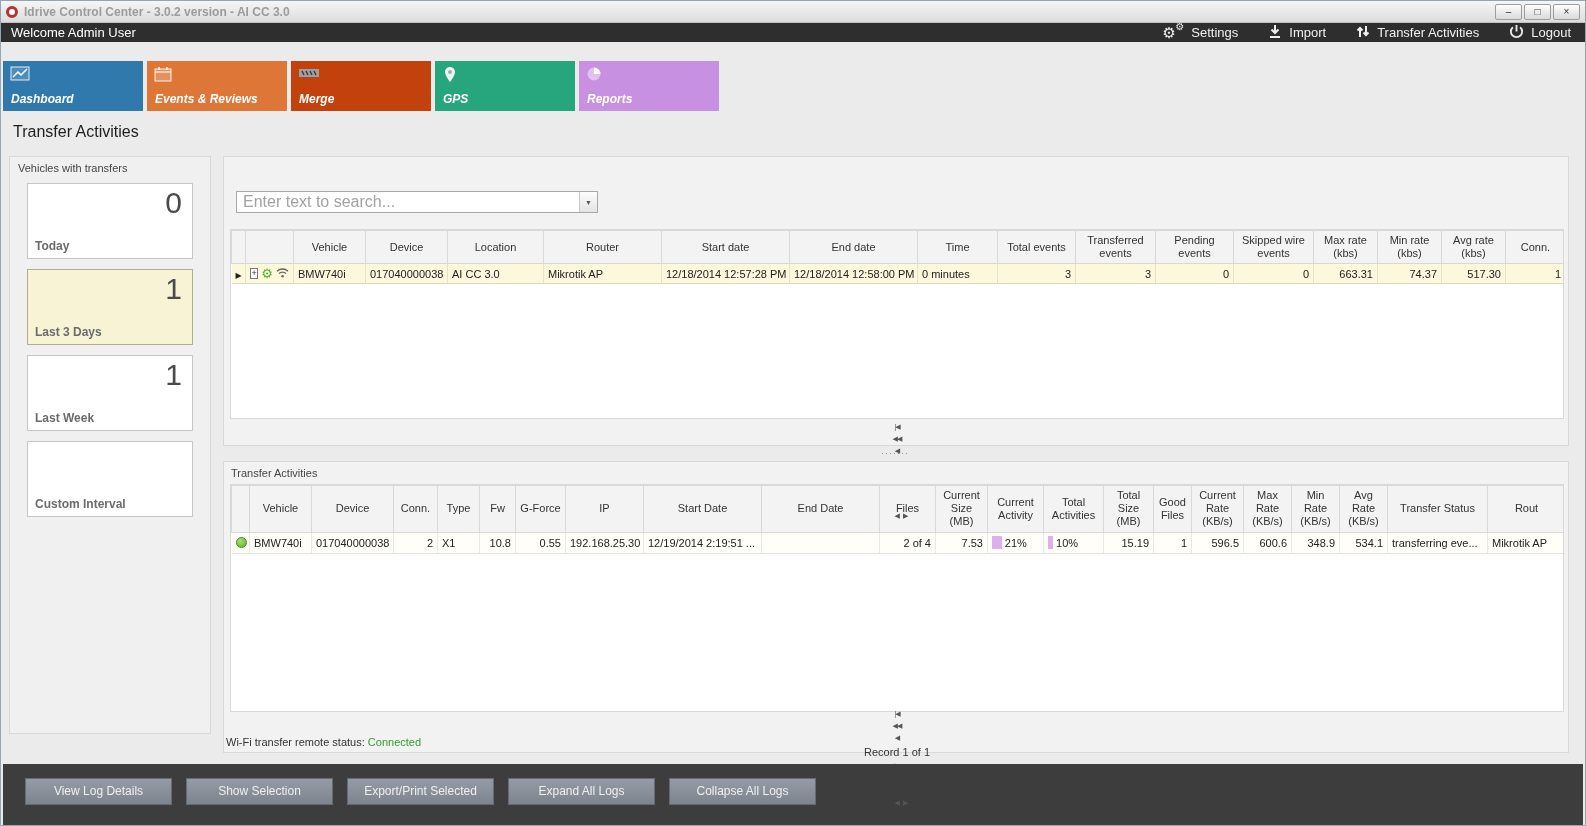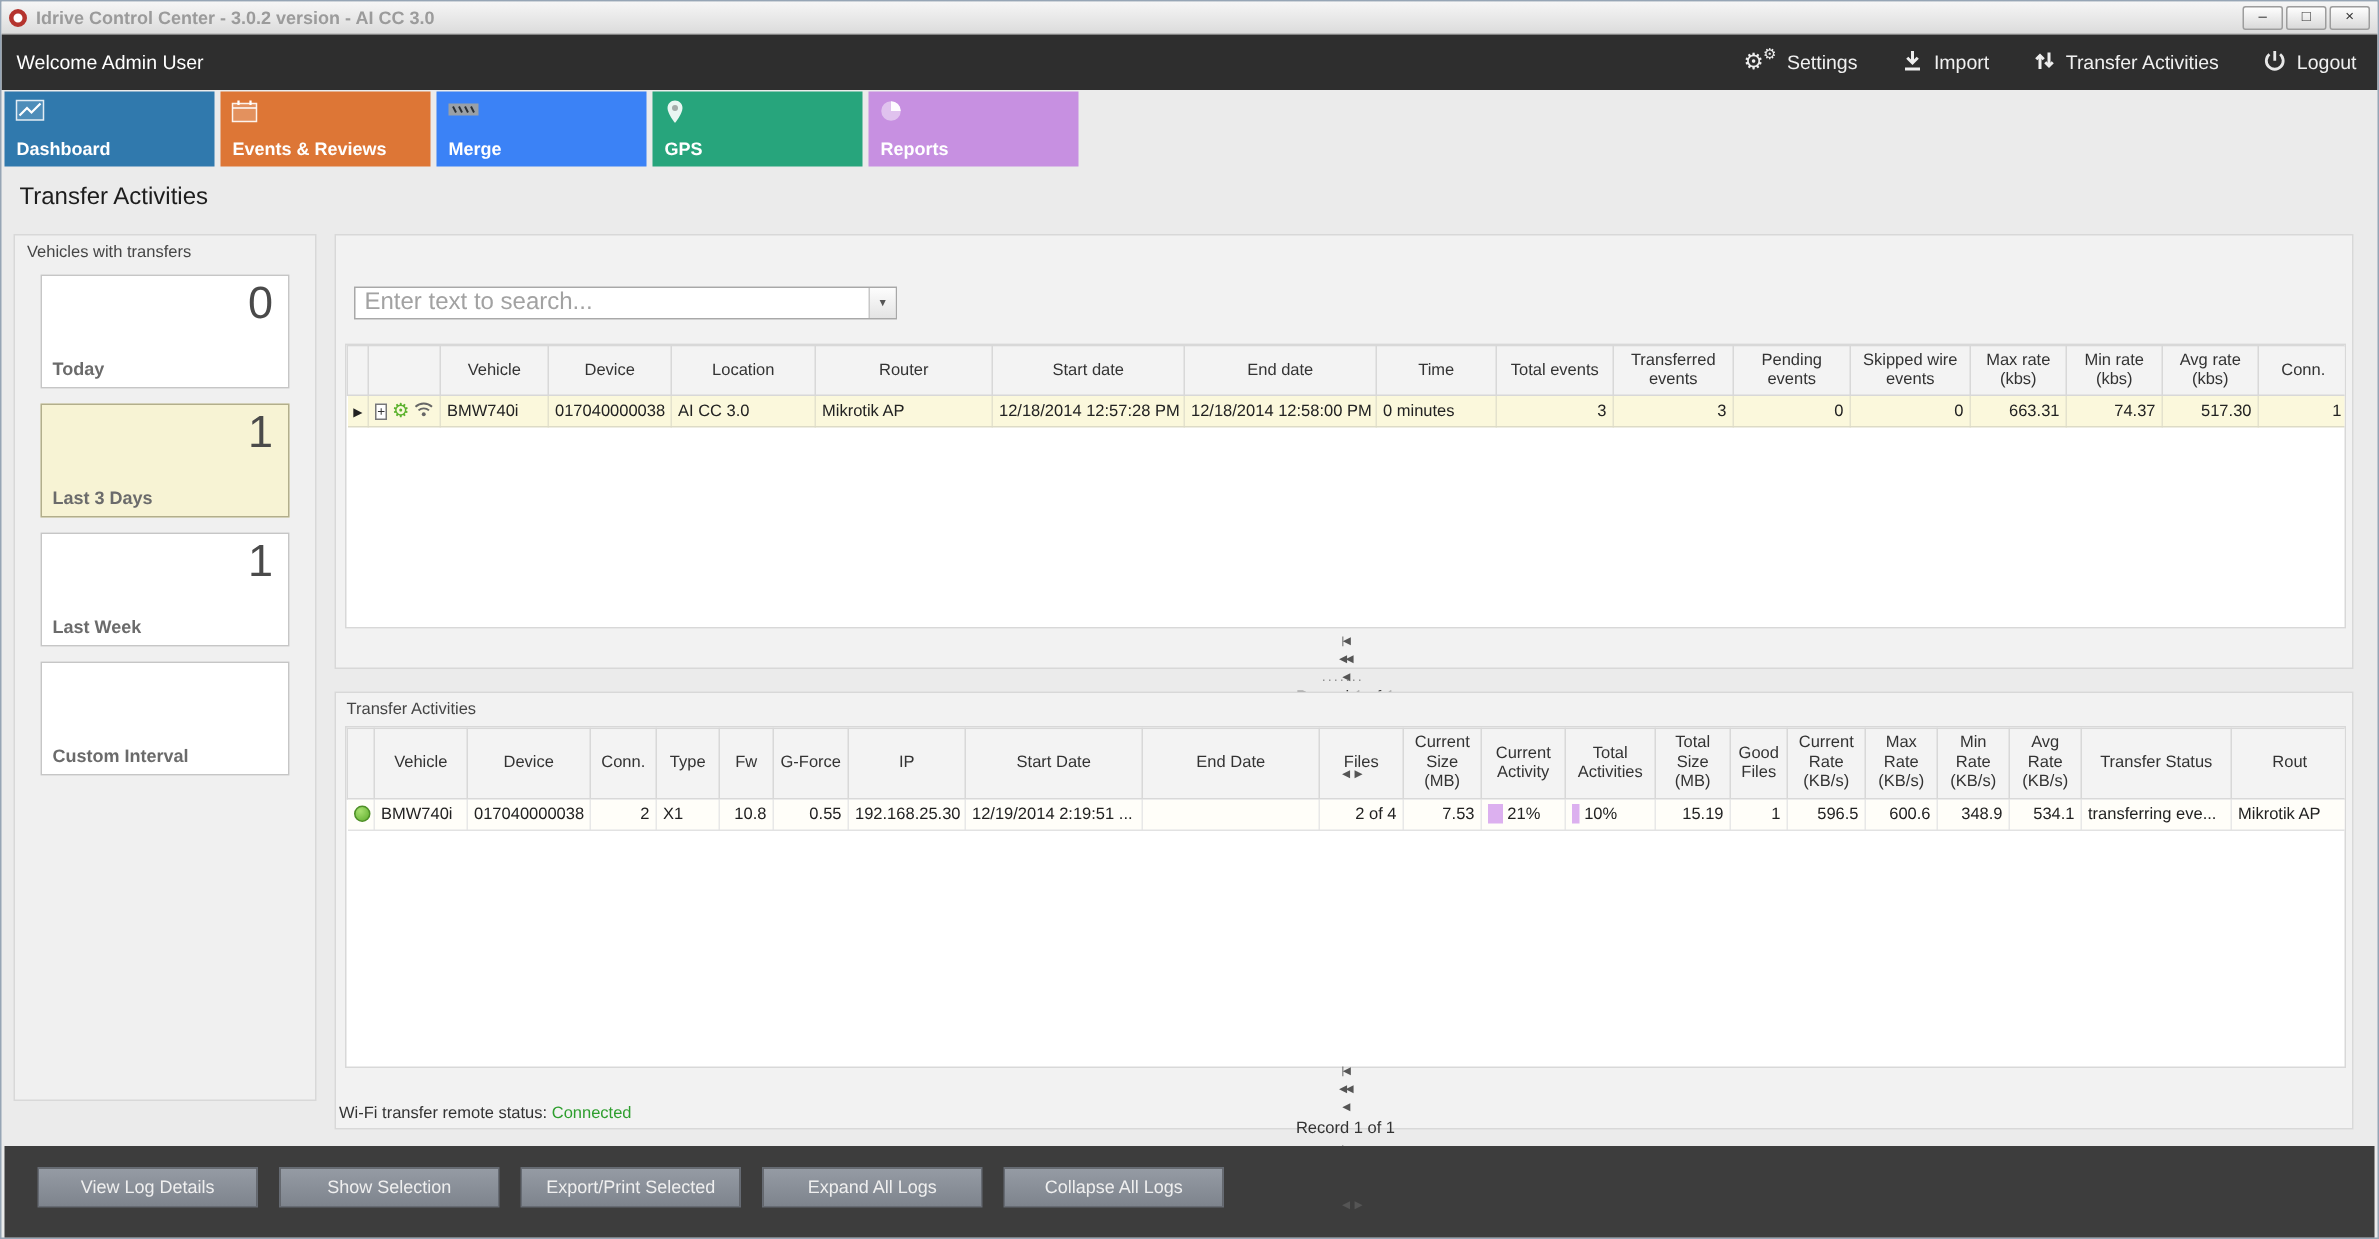--- a/index.html
+++ b/index.html
@@ -14,31 +14,31 @@
     display:flex; align-items:center; padding:0 5px; }
   .app-logo { width:12px; height:12px; border:3px solid #b5342e; border-radius:50%;
     margin-right:6px; background:#fff; }
   .titlebar-title { font-size:12px; font-weight:bold; color:#9b9b9b; }
   .win-controls { margin-left:auto; display:flex; gap:2px; }
   .win-btn { width:27px; height:16px; border:1px solid #9d9d9d; border-radius:2px;
     background:linear-gradient(#fefefe,#d9d9d9); font-size:10px; line-height:14px;
     text-align:center; color:#333; }
 
   
-  .welcomebar { position:absolute; top:22px; left:0; right:0; height:37px;
+  .welcomebar { position:absolute; top:22px; left:0; right:0; height:19px;
     background:#2e2e2e; color:#fff; display:flex; align-items:center; padding:0 10px; }
   .welcome-text { font-size:13px; }
   .top-actions { margin-left:auto; display:flex; align-items:center; gap:30px; padding-right:4px; }
   .top-action { display:flex; align-items:center; gap:7px; font-size:13px; color:#f0f0f0; cursor:pointer; }
   .gear-wrap { position:relative; width:22px; height:18px; }
   .gear-big { position:absolute; left:0; top:0; font-size:15px; line-height:18px; color:#eee; }
   .gear-sm  { position:absolute; right:0; top:-3px; font-size:10px; color:#eee; }
 
   
-  .tiles { position:absolute; top:60px; left:2px; display:flex; gap:4px; }
+  .tiles { position:absolute; top:60px; left:2px; display:flex; gap:4px;font-style:italic; }
   .tile { width:140px; height:50px; position:relative; color:#fff; cursor:pointer; }
   .tile-icon { position:absolute; top:5px; left:7px; }
   .tile-label { position:absolute; bottom:5px; left:8px; font-size:12px; font-weight:bold;
     white-space:nowrap; }
 
   
   .page-title { position:absolute; top:122px; left:12px; font-size:16px; color:#1d1d1d; }
 
   
   .sidebar { position:absolute; left:8px; top:155px; width:202px; height:578px;
@@ -188,21 +188,21 @@
       <span class="tile-icon">
         <svg width="18" height="16" viewBox="0 0 18 16">
             <rect x="1" y="3" width="16" height="12" fill="rgba(255,255,255,.2)" stroke="rgba(255,255,255,.9)"></rect>
             <line x1="1" y1="6" x2="17" y2="6" stroke="#fff"></line>
             <line x1="5" y1="1" x2="5" y2="4" stroke="#fff" stroke-width="1.5"></line>
             <line x1="13" y1="1" x2="13" y2="4" stroke="#fff" stroke-width="1.5"></line>
           </svg>
       </span>
       <span class="tile-label">Events &amp; Reviews</span>
     </div>
-    <div class="tile" style="background: #3b82f6;">
+    <div class="tile" style="background: #c2410c;">
       <span class="tile-icon">
         <svg width="22" height="14" viewBox="0 0 22 14">
             <rect x="1" y="3" width="20" height="8" fill="#9aa0a6"></rect>
             <g stroke="#2b3036" stroke-width="1.3">
               <line x1="4" y1="5" x2="6" y2="9"></line>
               <line x1="8" y1="5" x2="10" y2="9"></line>
               <line x1="12" y1="5" x2="14" y2="9"></line>
               <line x1="16" y1="5" x2="18" y2="9"></line>
             </g>
           </svg>

